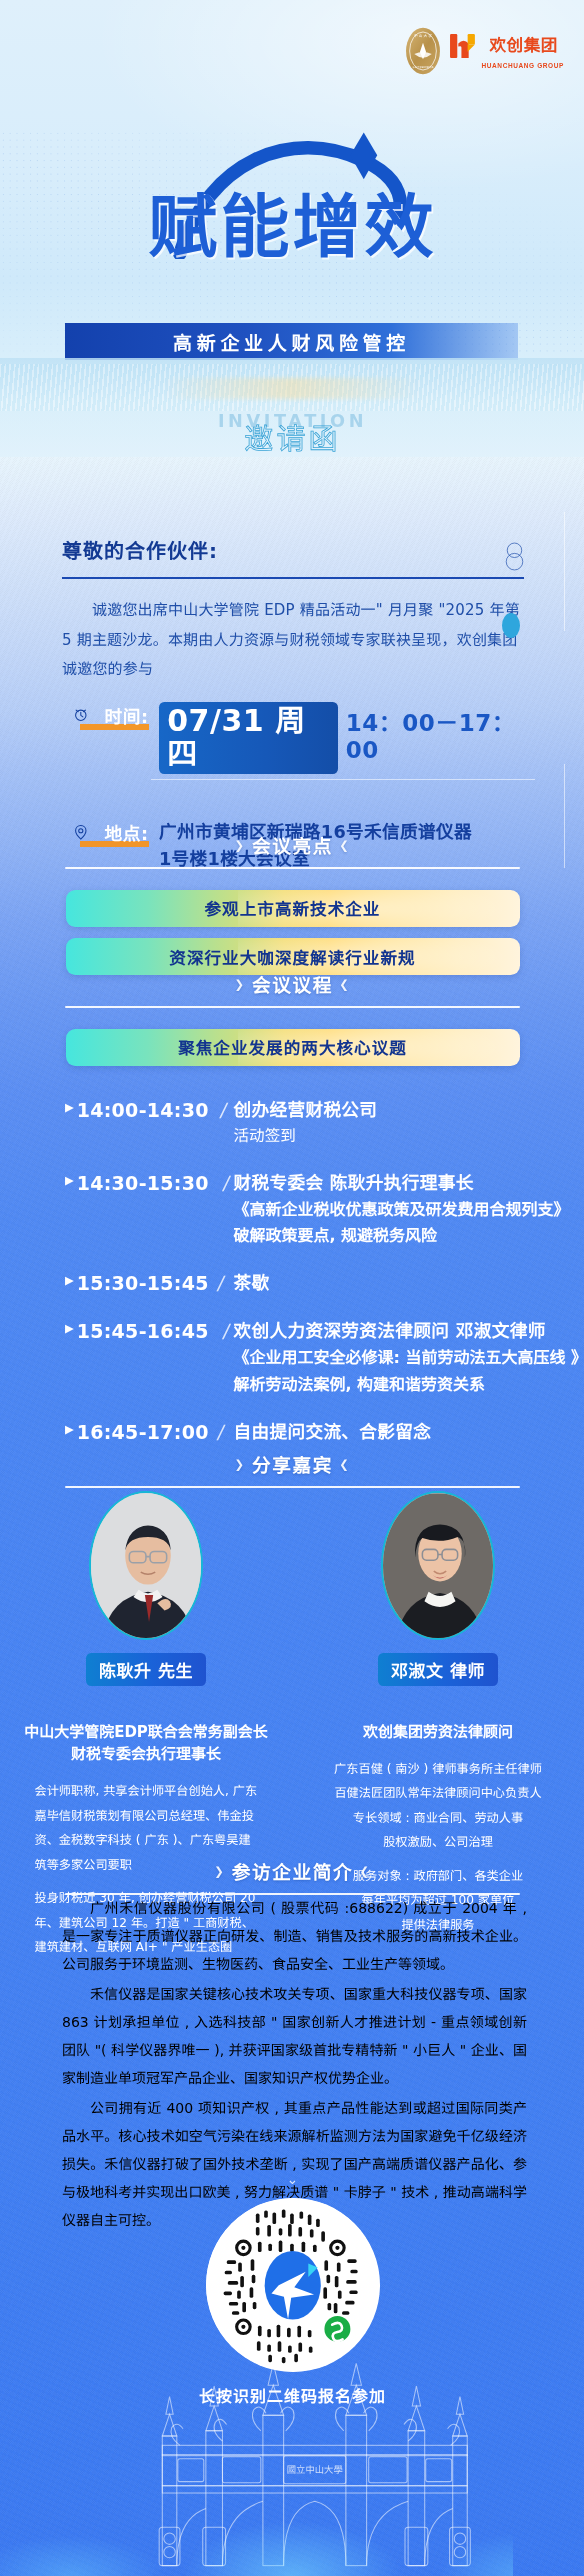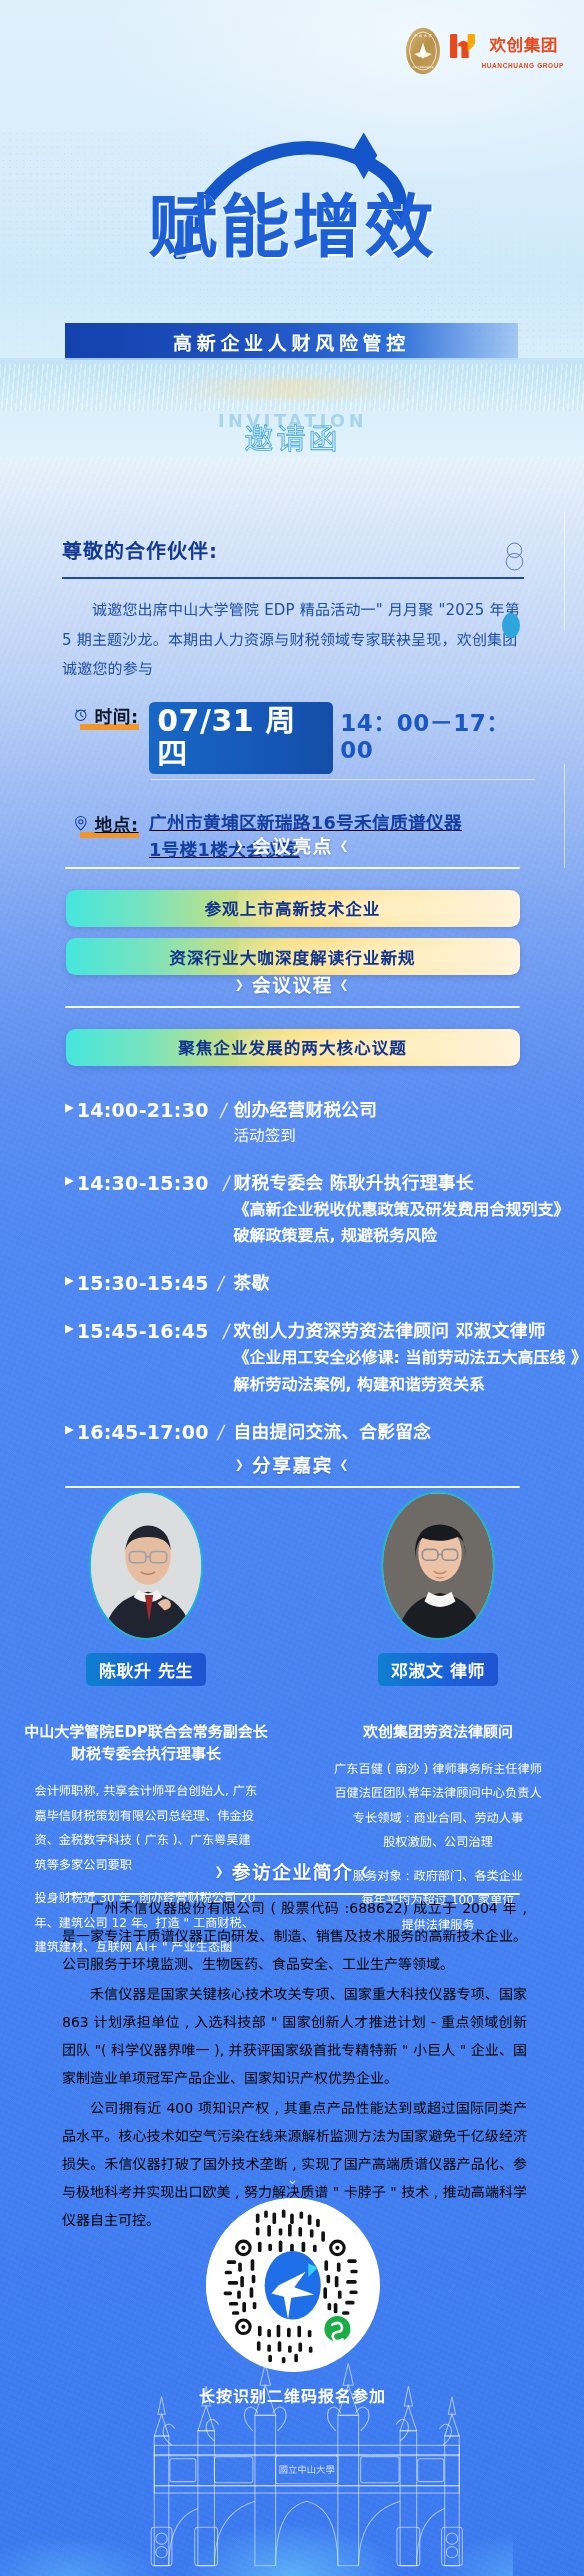--- a/index.html
+++ b/index.html
@@ -147,23 +147,23 @@
   .deco-circles{ position:absolute; right:-4.2px; top:7.3px; }
   .deco-dot{
     position:absolute; right:4.2px; top:78px; width:17.7px; height:25px;
     background:#2ea6dd; border-radius:50%;
   }
 
   
   .meta{ position:absolute; left:73px; top:702px; width:468px; }
   .meta-row{ display:flex; align-items:flex-start; gap:3.1px; }
   .meta-label{
-    position:relative; color:#0f172a; font-size:17.7px; font-weight:bold;
+    position:relative; color:#ffffff; font-size:17.7px; font-weight:bold;
     font-family:"DejaVu Sans",sans-serif; white-space:nowrap; letter-spacing:0.5px;
-    display:flex; align-items:center; gap:6px; padding-bottom:2.1px;
+    display:flex; align-items:center; gap:16px; padding-bottom:2.1px;
   }
   .meta-label .hl{ position:relative; z-index:2; }
   .meta-label:after{
     content:""; position:absolute; left:7.3px; right:0; bottom:0; height:6.2px;
     background:#f7931e; z-index:1; opacity:.95;
   }
   .date-badge{
     background:linear-gradient(90deg,#1767c7 0%,#1658b8 60%,#144ea8 100%);
     color:#fff; font-size:30px; font-weight:bold; padding:1.6px 8.3px 3.1px;
     border-radius:5.2px; letter-spacing:0.5px; font-family:"DejaVu Sans",sans-serif;
@@ -243,21 +243,21 @@
     margin-top:11.4px; color:#fff; font-size:16px; font-weight:bold; letter-spacing:1px;
     font-family:"DejaVu Sans",sans-serif;
   }
   .arrow-down{
     position:absolute; left:0; top:2171px; width:585px; text-align:center;
     color:rgba(255,255,255,.8); font-size:13.5px;
   }
 
   
   .footer{
-    position:absolute; left:0; bottom:0; width:513px; height:223px; overflow:hidden;
+    position:absolute; left:0; bottom:0; width:513px; height:223px; overflow:hidden;padding-left:8px;
   }
   .mountains{
     position:absolute; left:0; bottom:0; width:585px; height:94px;
     background:
       radial-gradient(ellipse 156px 78px at 50% 100%, rgba(120,220,255,.55), rgba(120,220,255,0) 70%),
       radial-gradient(ellipse 125px 62px at 90% 100%, rgba(110,210,255,.45), rgba(110,210,255,0) 70%),
       radial-gradient(ellipse 135px 57px at 12% 100%, rgba(110,210,255,.40), rgba(110,210,255,0) 70%);
   }
 </style>
 </head>
@@ -344,21 +344,21 @@
         </svg>
         <span class="hl">时间:</span>
       </div>
       <div style="display:flex;align-items:baseline;margin-left:7.3px;">
         <div class="date-badge">07/31 周四</div>
         <div class="time-range">14：00－17：00</div>
       </div>
     </div>
     <div class="meta-underline"></div>
 
-    <div class="meta-row" style="margin-top:30px;text-decoration:underline;">
+    <div class="meta-row" style="margin-top:39px;">
       <div class="meta-label">
         <svg width="15.6" height="16.6" viewBox="0 0 30 32" style="position:relative;z-index:2;">
           <path d="M15 3 C9 3 5 7.5 5 13 C5 20 15 29 15 29 C15 29 25 20 25 13 C25 7.5 21 3 15 3 Z" fill="none" stroke="#123f9e" stroke-width="2"></path>
           <circle cx="15" cy="13" r="4" fill="none" stroke="#123f9e" stroke-width="2"></circle>
         </svg>
         <span class="hl">地点:</span>
       </div>
       <div style="margin-left:7.3px;">
         <div class="place-text">广州市黄埔区新瑞路16号禾信质谱仪器</div>
         <div class="place-text">1号楼1楼大会议室</div>
@@ -395,21 +395,21 @@
         <span>聚焦企业发展的两大核心议题</span>
       </div>
     </div>
   </div>
 
   <div class="agenda">
 
     <div class="ag-item">
       <div class="ag-time">
         <span class="ag-tri">▶</span>
-        <span>14:00-21:30</span>
+        <span>14:00-14:30</span>
       </div>
       <div class="ag-slash">/</div>
       <div class="ag-body">
         <div class="ag-main">创办经营财税公司</div>
         <div class="ag-sub thin">活动签到</div>
       </div>
     </div>
 
     <div class="ag-item">
       <div class="ag-time">

